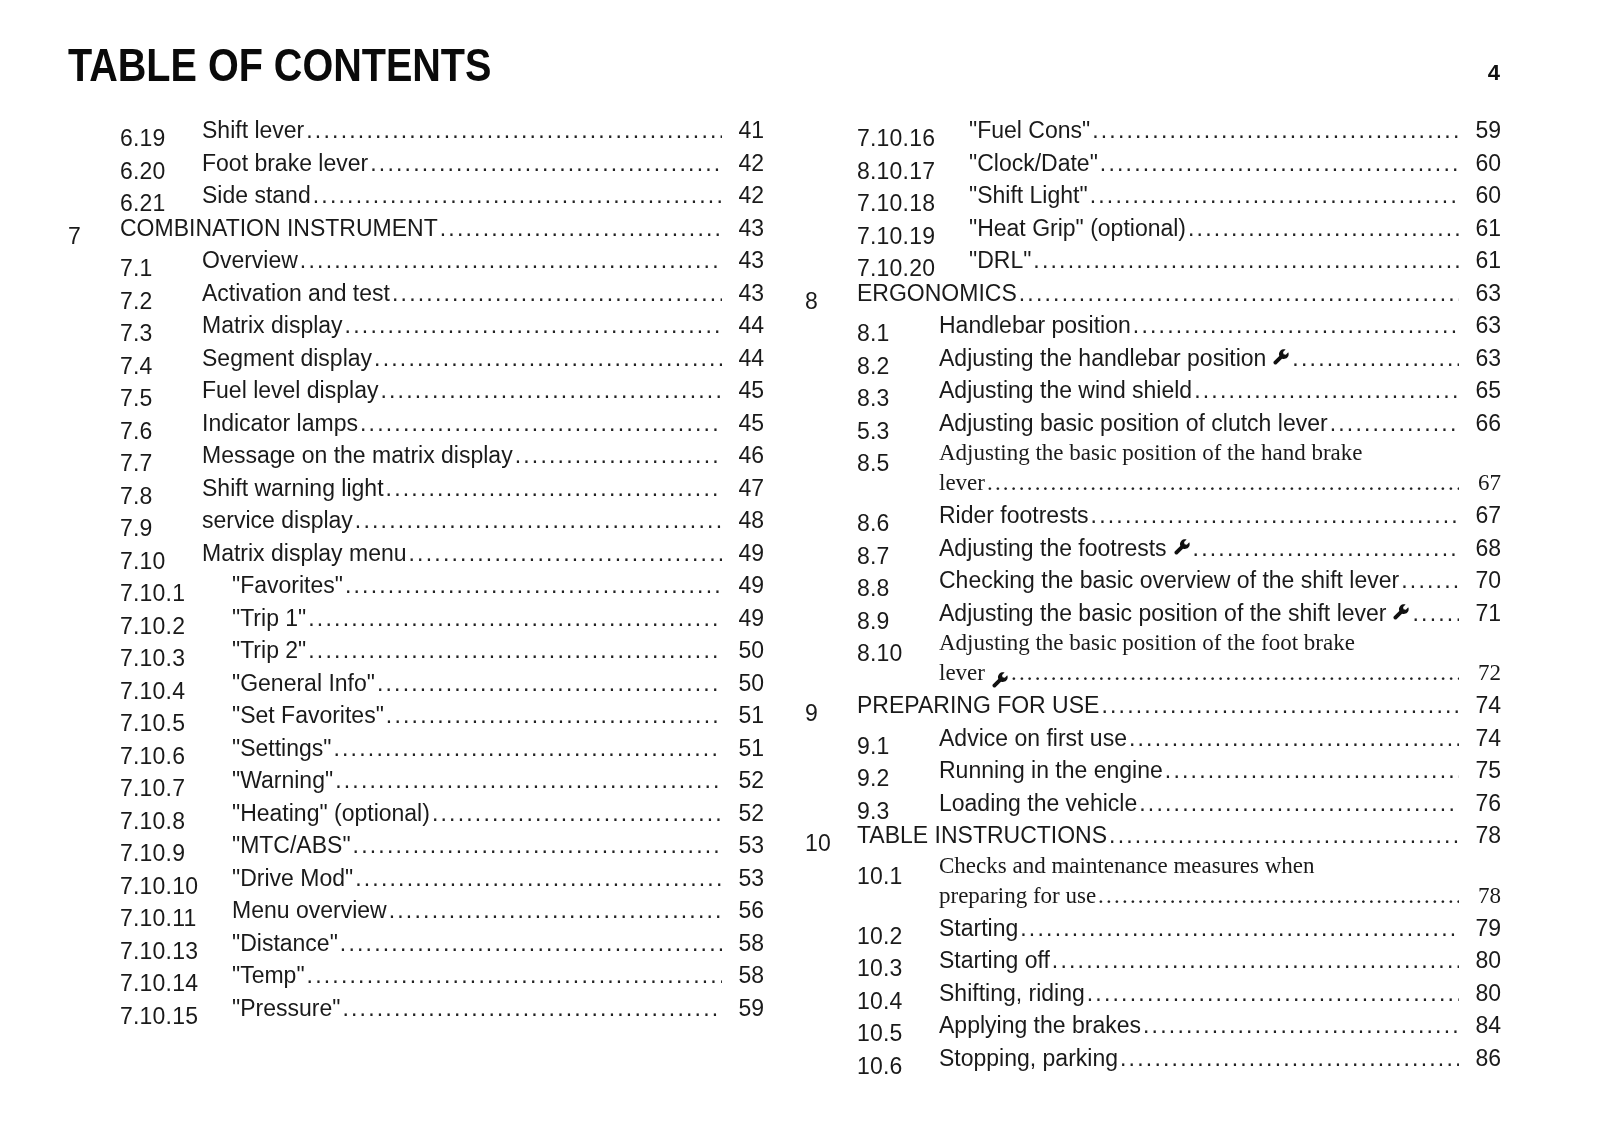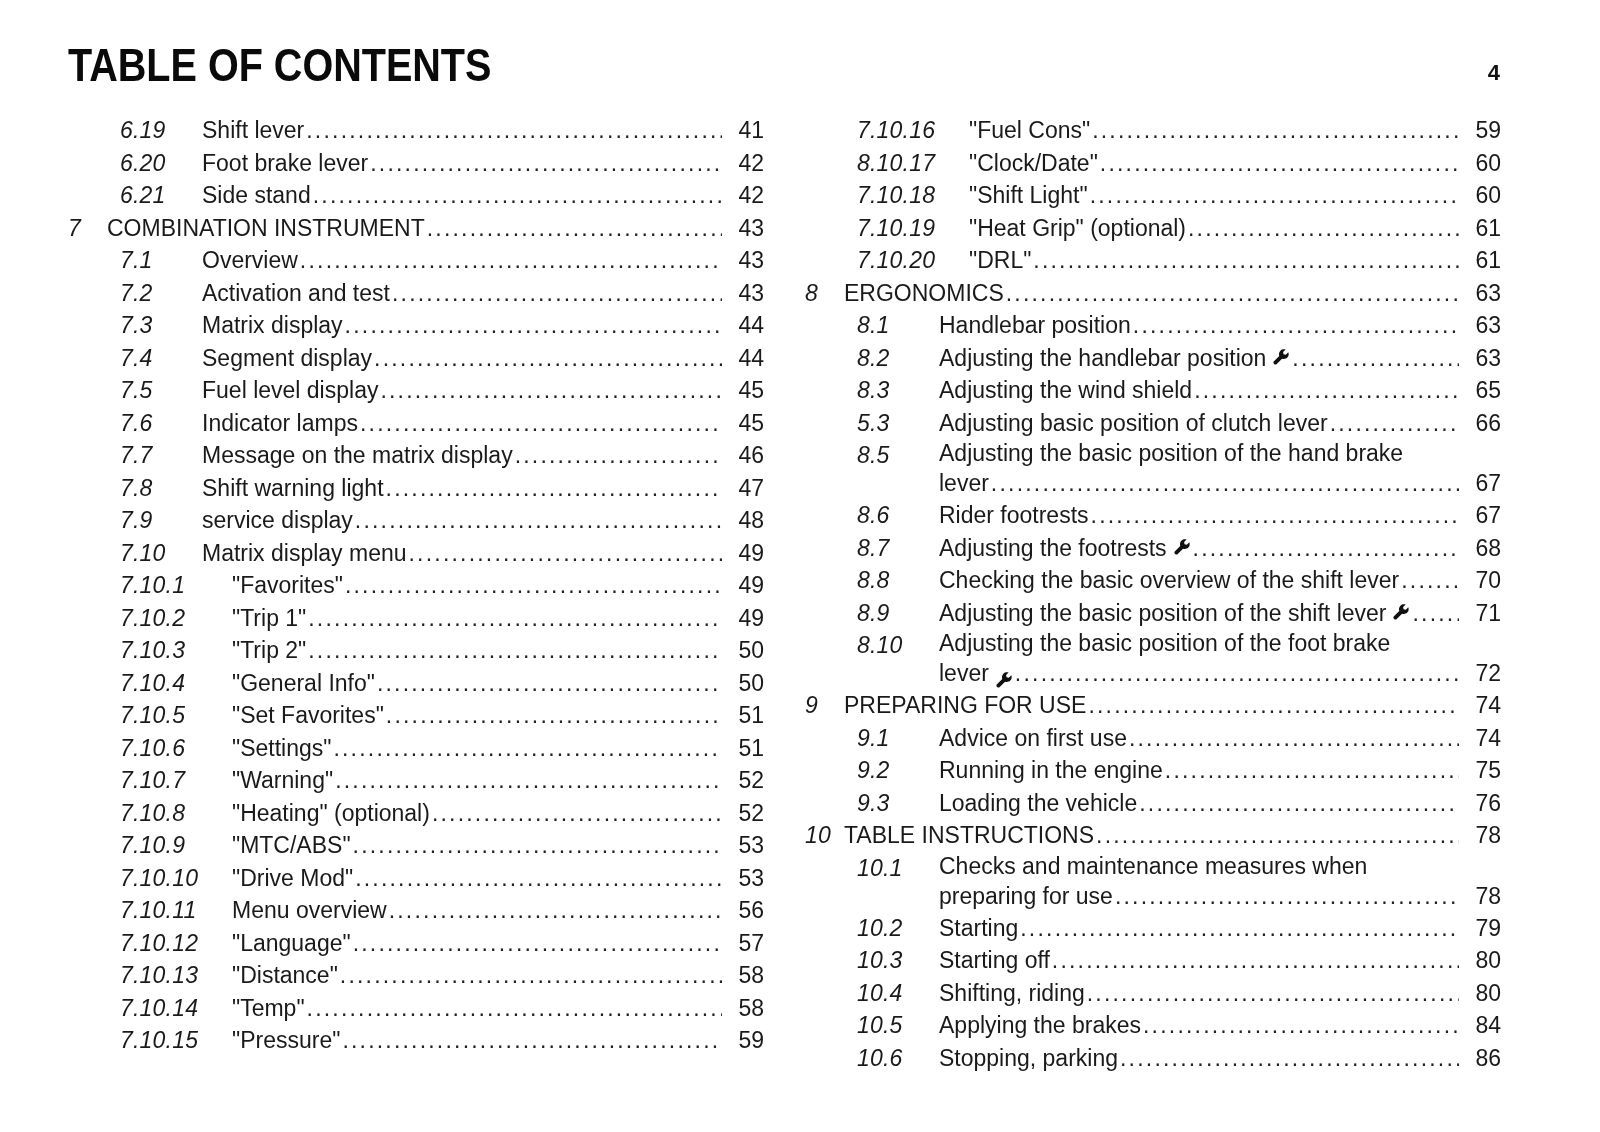--- a/index.html
+++ b/index.html
@@ -22,41 +22,41 @@
     position: absolute; top: 114px;
   }
   .col-left { left: 68px; width: 696px; }
   .col-right { left: 805px; width: 696px; }
   .row {
     position: relative; height: 32.5px; font-size: 23px; line-height: 32.5px;
     white-space: nowrap;
   }
   .row.two-line { height: 60px; }
   .num {
-    position: absolute; top: 0; letter-spacing: 0.2px; font-style: italic;
+    position: absolute; top: 8px; letter-spacing: 0.2px;
   }
   .lvl1 .num { left: 0; }
   .lvl2 .num { left: 52px; }
   .lvl3 .num { left: 52px; }
   .entry {
     position: absolute; top: 0; right: 0; display: flex; align-items: baseline;
   }
-  .lvl1 .entry { left: 39px; }
+  .lvl1 .entry { left: 52px; }
   .lvl2 .entry { left: 134px; }
   .lvl3 .entry { left: 164px; }
   .title-text { flex: 0 0 auto; }
   .dots {
     flex: 1 1 auto; overflow: hidden; margin: 0 4px 0 2px;
     color: #222; letter-spacing: 2.2px;
   }
   .dots::before {
     content: "................................................................................................................................................................";
   }
   .pg { flex: 0 0 auto; width: 38px; text-align: right; }
-  .two-line .entry { flex-direction: column; align-items: stretch; }
+  .two-line .entry { flex-direction: column; align-items: stretch; font-family: Liberation Serif, serif; }
   .two-line .line1 { height: 28px; line-height: 28px; }
   .two-line .line2 { display: flex; align-items: flex-end; height: 32px; line-height: 32px; }
   .wrench {
     display: inline-block; width: 18px; height: 18px; margin-left: 6px; vertical-align: -2px;
   }
   .wrench svg { width: 18px; height: 18px; display: block; }
 </style>
 </head>
 <body>
 
@@ -282,28 +282,20 @@
 
   <div class="row lvl3">
     <span class="num">7.10.11</span>
     <span class="entry">
       <span class="title-text">Menu overview</span>
       <span class="dots"></span>
       <span class="pg">56</span>
     </span>
   </div>
 
-  <div class="row lvl3">
-    <span class="num">7.10.12</span>
-    <span class="entry">
-      <span class="title-text">"Language"</span>
-      <span class="dots"></span>
-      <span class="pg">57</span>
-    </span>
-  </div>
 
   <div class="row lvl3">
     <span class="num">7.10.13</span>
     <span class="entry">
       <span class="title-text">"Distance"</span>
       <span class="dots"></span>
       <span class="pg">58</span>
     </span>
   </div>
 

